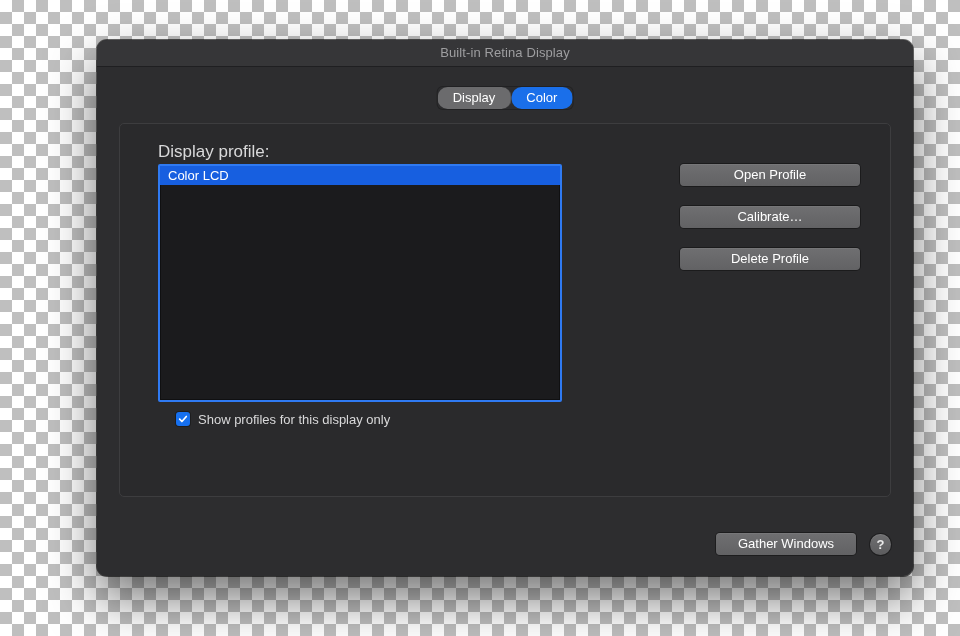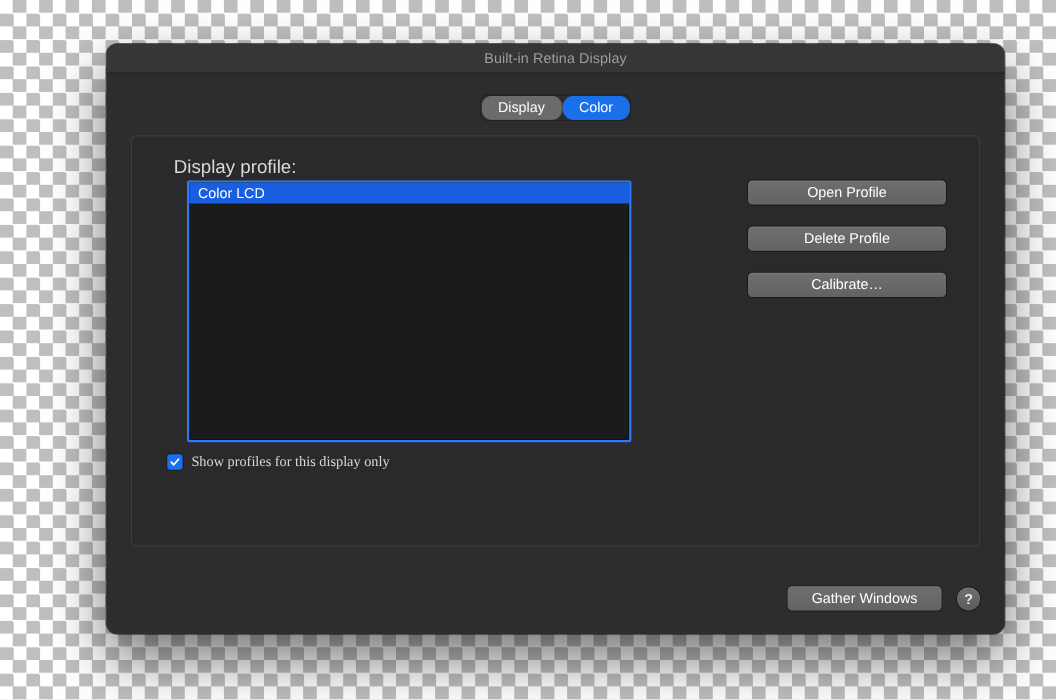--- a/index.html
+++ b/index.html
@@ -60,21 +60,21 @@
   
   .group{
     position:absolute;left:22px;right:22px;top:56px;bottom:80px;
     border:1px solid var(--group-border);border-radius:5px;
     background:var(--panel);
   }
   .label{
     position:absolute;left:38px;top:18px;font-size:17px;color:var(--text);
   }
   .listbox{
-    position:absolute;left:50px;top:40px;width:400px;height:234px;
+    position:absolute;left:38px;top:40px;width:400px;height:234px;
     background:var(--list-bg);border:2px solid #2f7af2;border-radius:2px;
     box-shadow:0 0 0 1px rgba(0,0,0,.4) inset;
     overflow:hidden;
   }
   .listrow{
     height:19px;line-height:19px;padding:0 8px;font-size:13px;color:#fff;
     background:#175fe0;
   }
   
   .btncol{
@@ -83,22 +83,22 @@
   }
   .btn{
     height:22px;line-height:22px;text-align:center;
     background:linear-gradient(#6f6f71,#626264);
     border-radius:4px;font-size:13px;color:#fff;
     box-shadow:0 0 0 1px rgba(0,0,0,.35), inset 0 1px 0 rgba(255,255,255,.06);
     cursor:default;user-select:none;
   }
   
   .chkrow{
-    position:absolute;left:32px;top:288px;display:flex;align-items:center;gap:8px;
-    font-size:13px;color:var(--text);font-family:Liberation Serif, serif;
+    position:absolute;left:56px;top:288px;display:flex;gap:8px;
+    font-size:13px;color:var(--text);
   }
   .chk{
     width:14px;height:14px;border-radius:3px;background:var(--chk-blue);
     display:flex;align-items:center;justify-content:center;flex:none;
     box-shadow:0 0 0 1px rgba(0,0,0,.3);
   }
   .chk svg{width:10px;height:10px;display:block;}
   
   .footer{
     position:absolute;right:22px;bottom:22px;display:flex;align-items:center;gap:14px;padding-left:48px;
@@ -129,22 +129,22 @@
 
     <div class="group">
       <div class="label">Display profile:</div>
 
       <div class="listbox">
         <div class="listrow">Color LCD</div>
       </div>
 
       <div class="btncol">
         <div class="btn">Open Profile</div>
+        <div class="btn">Calibrate…</div>
         <div class="btn">Delete Profile</div>
-        <div class="btn">Calibrate…</div>
       </div>
 
       <div class="chkrow">
         <div class="chk">
           <svg viewBox="0 0 12 12">
             <path d="M2 6.2 L4.7 9 L10 3" stroke="#fff" stroke-width="2" fill="none" stroke-linecap="round" stroke-linejoin="round"></path>
           </svg>
         </div>
         <span>Show profiles for this display only</span>
       </div>

